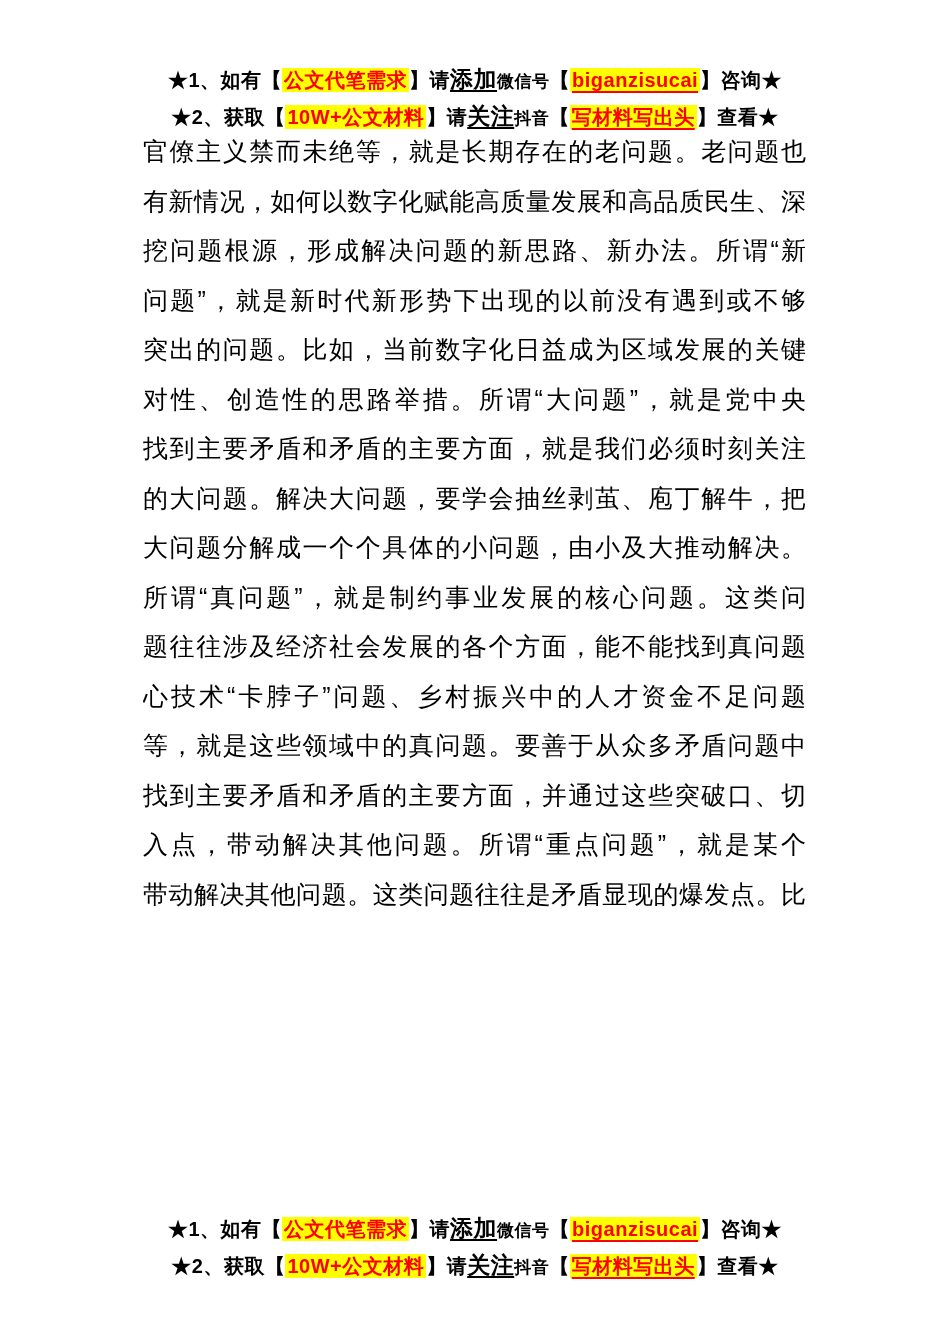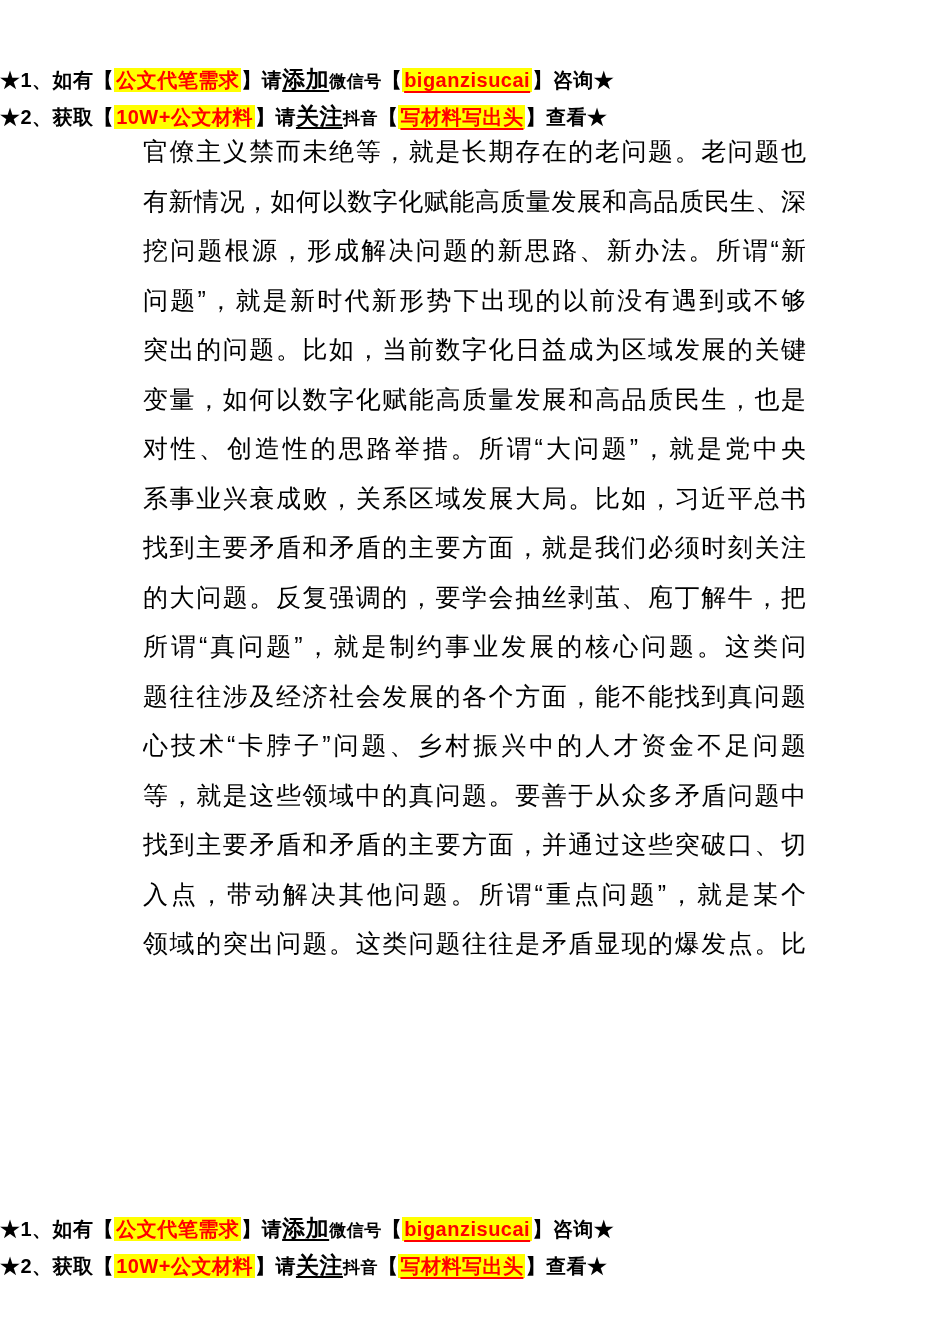--- a/index.html
+++ b/index.html
@@ -15,20 +15,21 @@
     overflow: hidden;
     font-family: "Liberation Sans", sans-serif;
     color: var(--text, #000000);
   }
 
   
   .banner {
     position: absolute;
     left: 0;
     right: 0;
+    text-align: center;
     font-weight: bold;
     font-size: 20px;
     line-height: 35px;
     letter-spacing: 0.5px;
     white-space: nowrap;
   }
   .banner-top    { top: 62px; }
   .banner-bottom { top: 1211px; }
 
   .seg-plain { color: var(--text, #000000); }
@@ -83,32 +84,31 @@
       <div class="banner-line"><span class="seg-plain">★1、如有【</span><span class="seg-hl-red">公文代笔需求</span><span class="seg-plain">】请</span><span class="seg-u-big">添加</span><span class="seg-small">微信号</span><span class="seg-plain">【</span><span class="seg-hl-red-u">biganzisucai</span><span class="seg-plain">】咨询★</span></div>
       <div class="banner-line"><span class="seg-plain">★2、获取【</span><span class="seg-hl-red">10W+公文材料</span><span class="seg-plain">】请</span><span class="seg-u-big">关注</span><span class="seg-small">抖音</span><span class="seg-plain">【</span><span class="seg-hl-red-u">写材料写出头</span><span class="seg-plain">】查看★</span></div>
     </div>
 
   <div class="doc-body">
       <div class="doc-line">官僚主义禁而未绝等，就是长期存在的老问题。老问题也</div>
       <div class="doc-line">有新情况，如何以数字化赋能高质量发展和高品质民生、深</div>
       <div class="doc-line">挖问题根源，形成解决问题的新思路、新办法。所谓“新</div>
       <div class="doc-line">问题”，就是新时代新形势下出现的以前没有遇到或不够</div>
       <div class="doc-line">突出的问题。比如，当前数字化日益成为区域发展的关键</div>
-      <div class="doc-line">变量，如何以数字化赋能高质量发展和高品质民生，也是</div>
       <div class="doc-line">对性、创造性的思路举措。所谓“大问题”，就是党中央</div>
-      <div class="doc-line">系事业兴衰成败，关系区域发展大局。比如，习近平总书</div>
       <div class="doc-line">找到主要矛盾和矛盾的主要方面，就是我们必须时刻关注</div>
-      <div class="doc-line">的大问题。反复强调的，要学会抽丝剥茧、庖丁解牛，把</div>
+      <div class="doc-line">的大问题。解决大问题，要学会抽丝剥茧、庖丁解牛，把</div>
+      <div class="doc-line">大问题分解成一个个具体的小问题，由小及大推动解决。</div>
       <div class="doc-line">所谓“真问题”，就是制约事业发展的核心问题。这类问</div>
       <div class="doc-line">题往往涉及经济社会发展的各个方面，能不能找到真问题</div>
       <div class="doc-line">心技术“卡脖子”问题、乡村振兴中的人才资金不足问题</div>
       <div class="doc-line">等，就是这些领域中的真问题。要善于从众多矛盾问题中</div>
       <div class="doc-line">找到主要矛盾和矛盾的主要方面，并通过这些突破口、切</div>
       <div class="doc-line">入点，带动解决其他问题。所谓“重点问题”，就是某个</div>
-      <div class="doc-line">领域的突出问题。这类问题往往是矛盾显现的爆发点。比</div>
+      <div class="doc-line">带动解决其他问题。这类问题往往是矛盾显现的爆发点。比</div>
     </div>
 
   <div class="banner banner-bottom">
       <div class="banner-line"><span class="seg-plain">★1、如有【</span><span class="seg-hl-red">公文代笔需求</span><span class="seg-plain">】请</span><span class="seg-u-big">添加</span><span class="seg-small">微信号</span><span class="seg-plain">【</span><span class="seg-hl-red-u">biganzisucai</span><span class="seg-plain">】咨询★</span></div>
       <div class="banner-line"><span class="seg-plain">★2、获取【</span><span class="seg-hl-red">10W+公文材料</span><span class="seg-plain">】请</span><span class="seg-u-big">关注</span><span class="seg-small">抖音</span><span class="seg-plain">【</span><span class="seg-hl-red-u">写材料写出头</span><span class="seg-plain">】查看★</span></div>
     </div>
 
 </div>
 
 </body></html>

